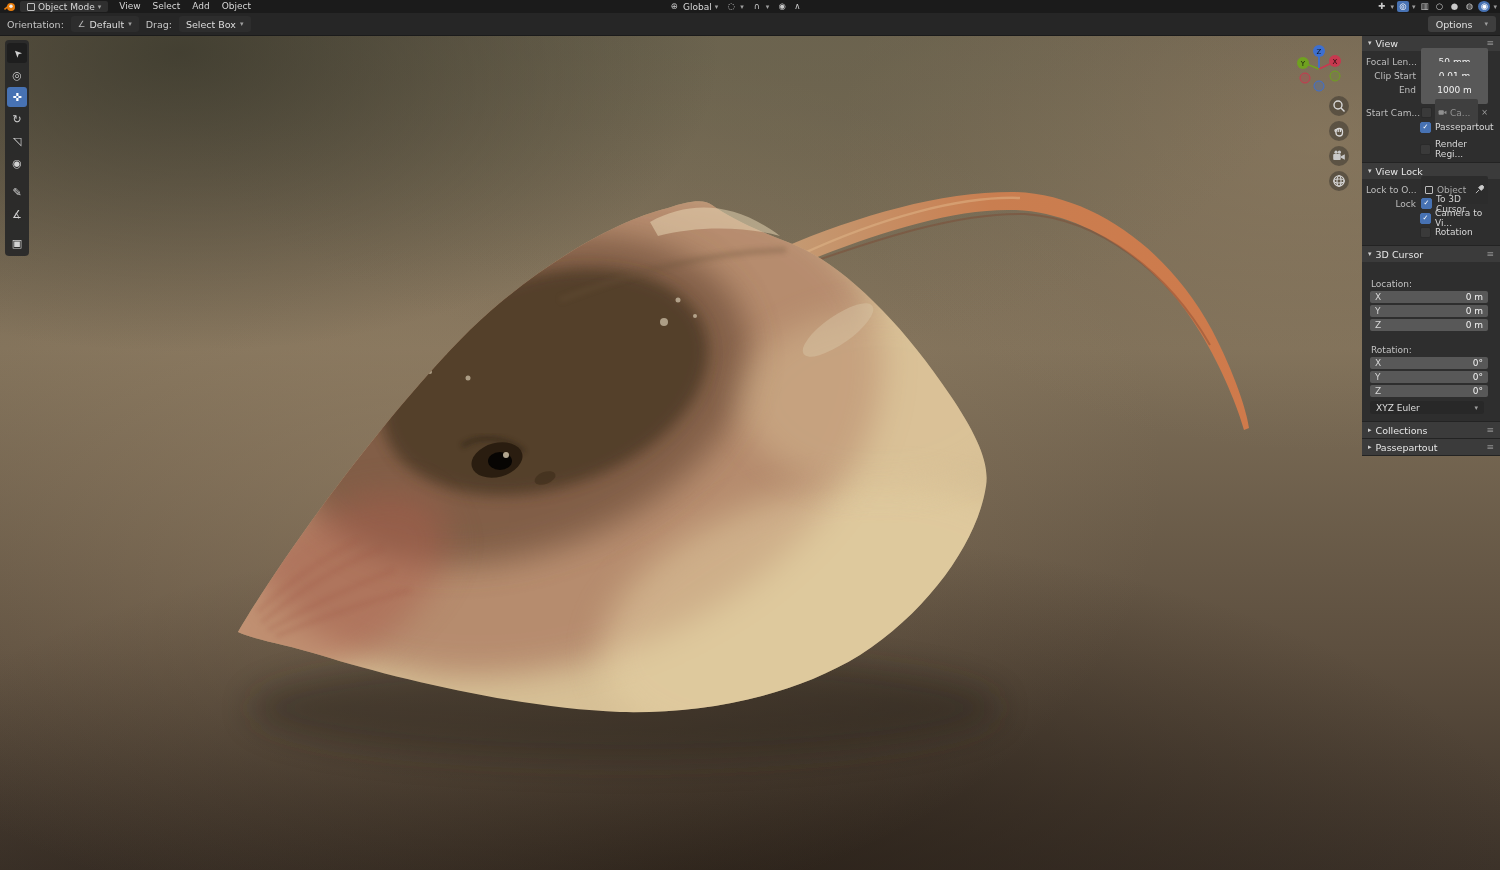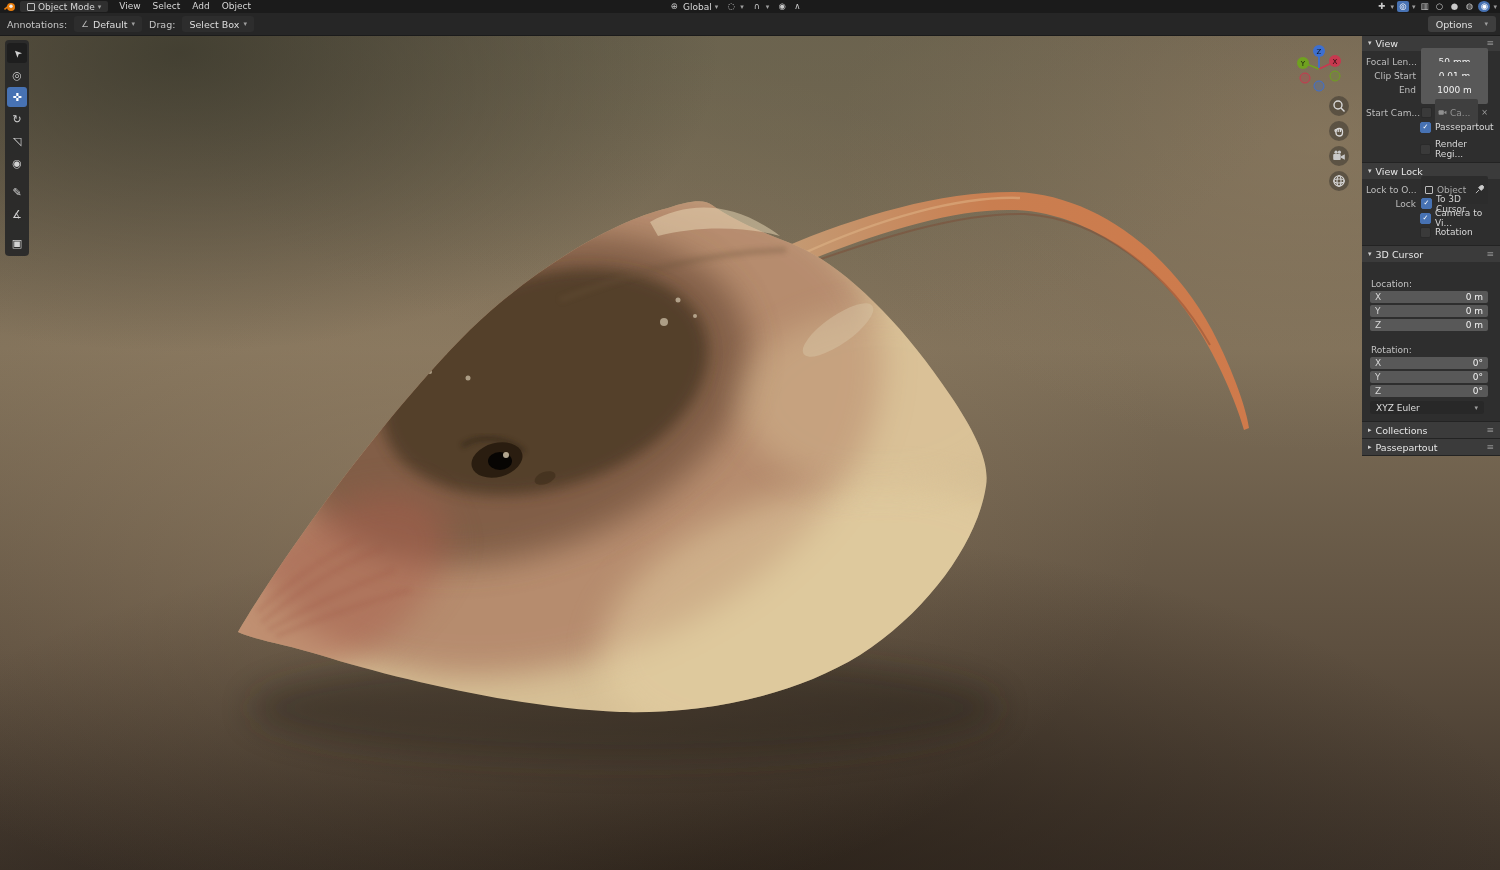--- a/index.html
+++ b/index.html
@@ -212,21 +212,21 @@
       <span class="tb-ic">▥</span>
       <span class="tb-ic">○</span>
       <span class="tb-ic">●</span>
       <span class="tb-ic">◍</span>
       <span class="tb-ic round-on">◉</span>
       <span class="chev">▾</span>
     </div>
   </div>
 
   <div class="header2">
-    <span>Annotations:</span>
+    <span>Orientation:</span>
     <span class="dd-btn">
       <span class="ic">∠</span>
       <span>Default</span>
       <span class="chev">▾</span>
     </span>
     <span>Drag:</span>
     <span class="dd-btn">
       <span>Select Box</span>
       <span class="chev">▾</span>
     </span>

